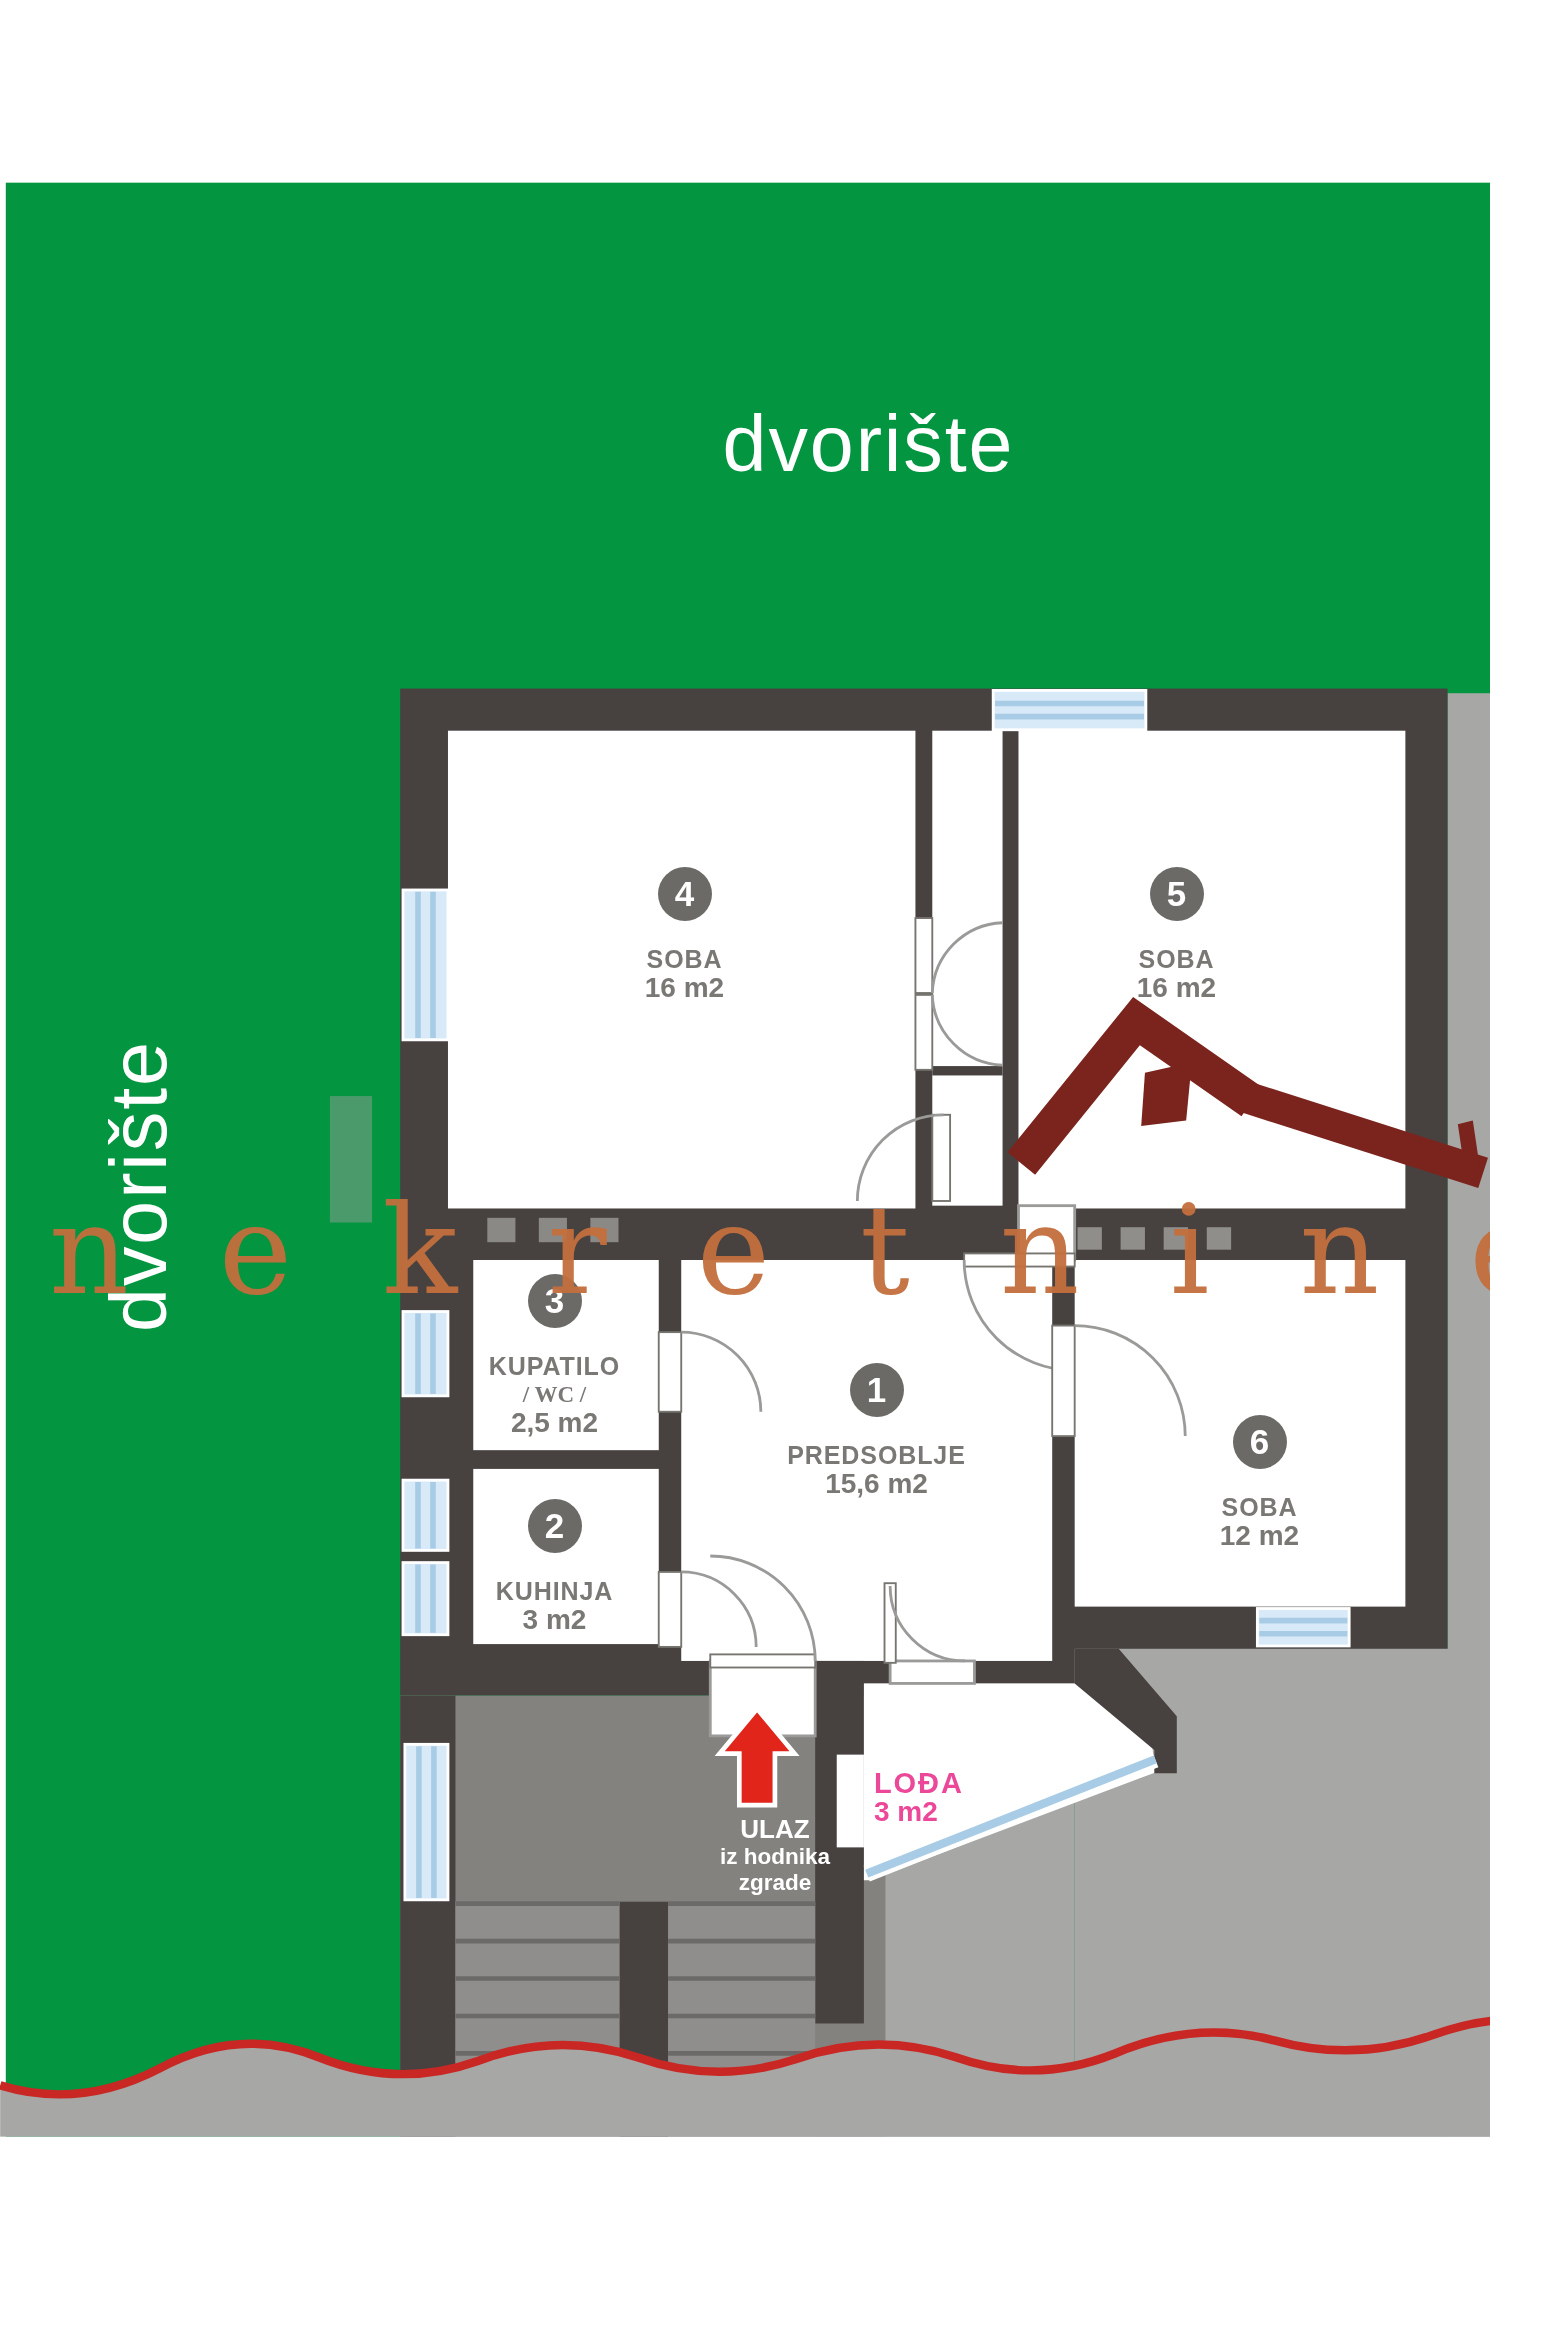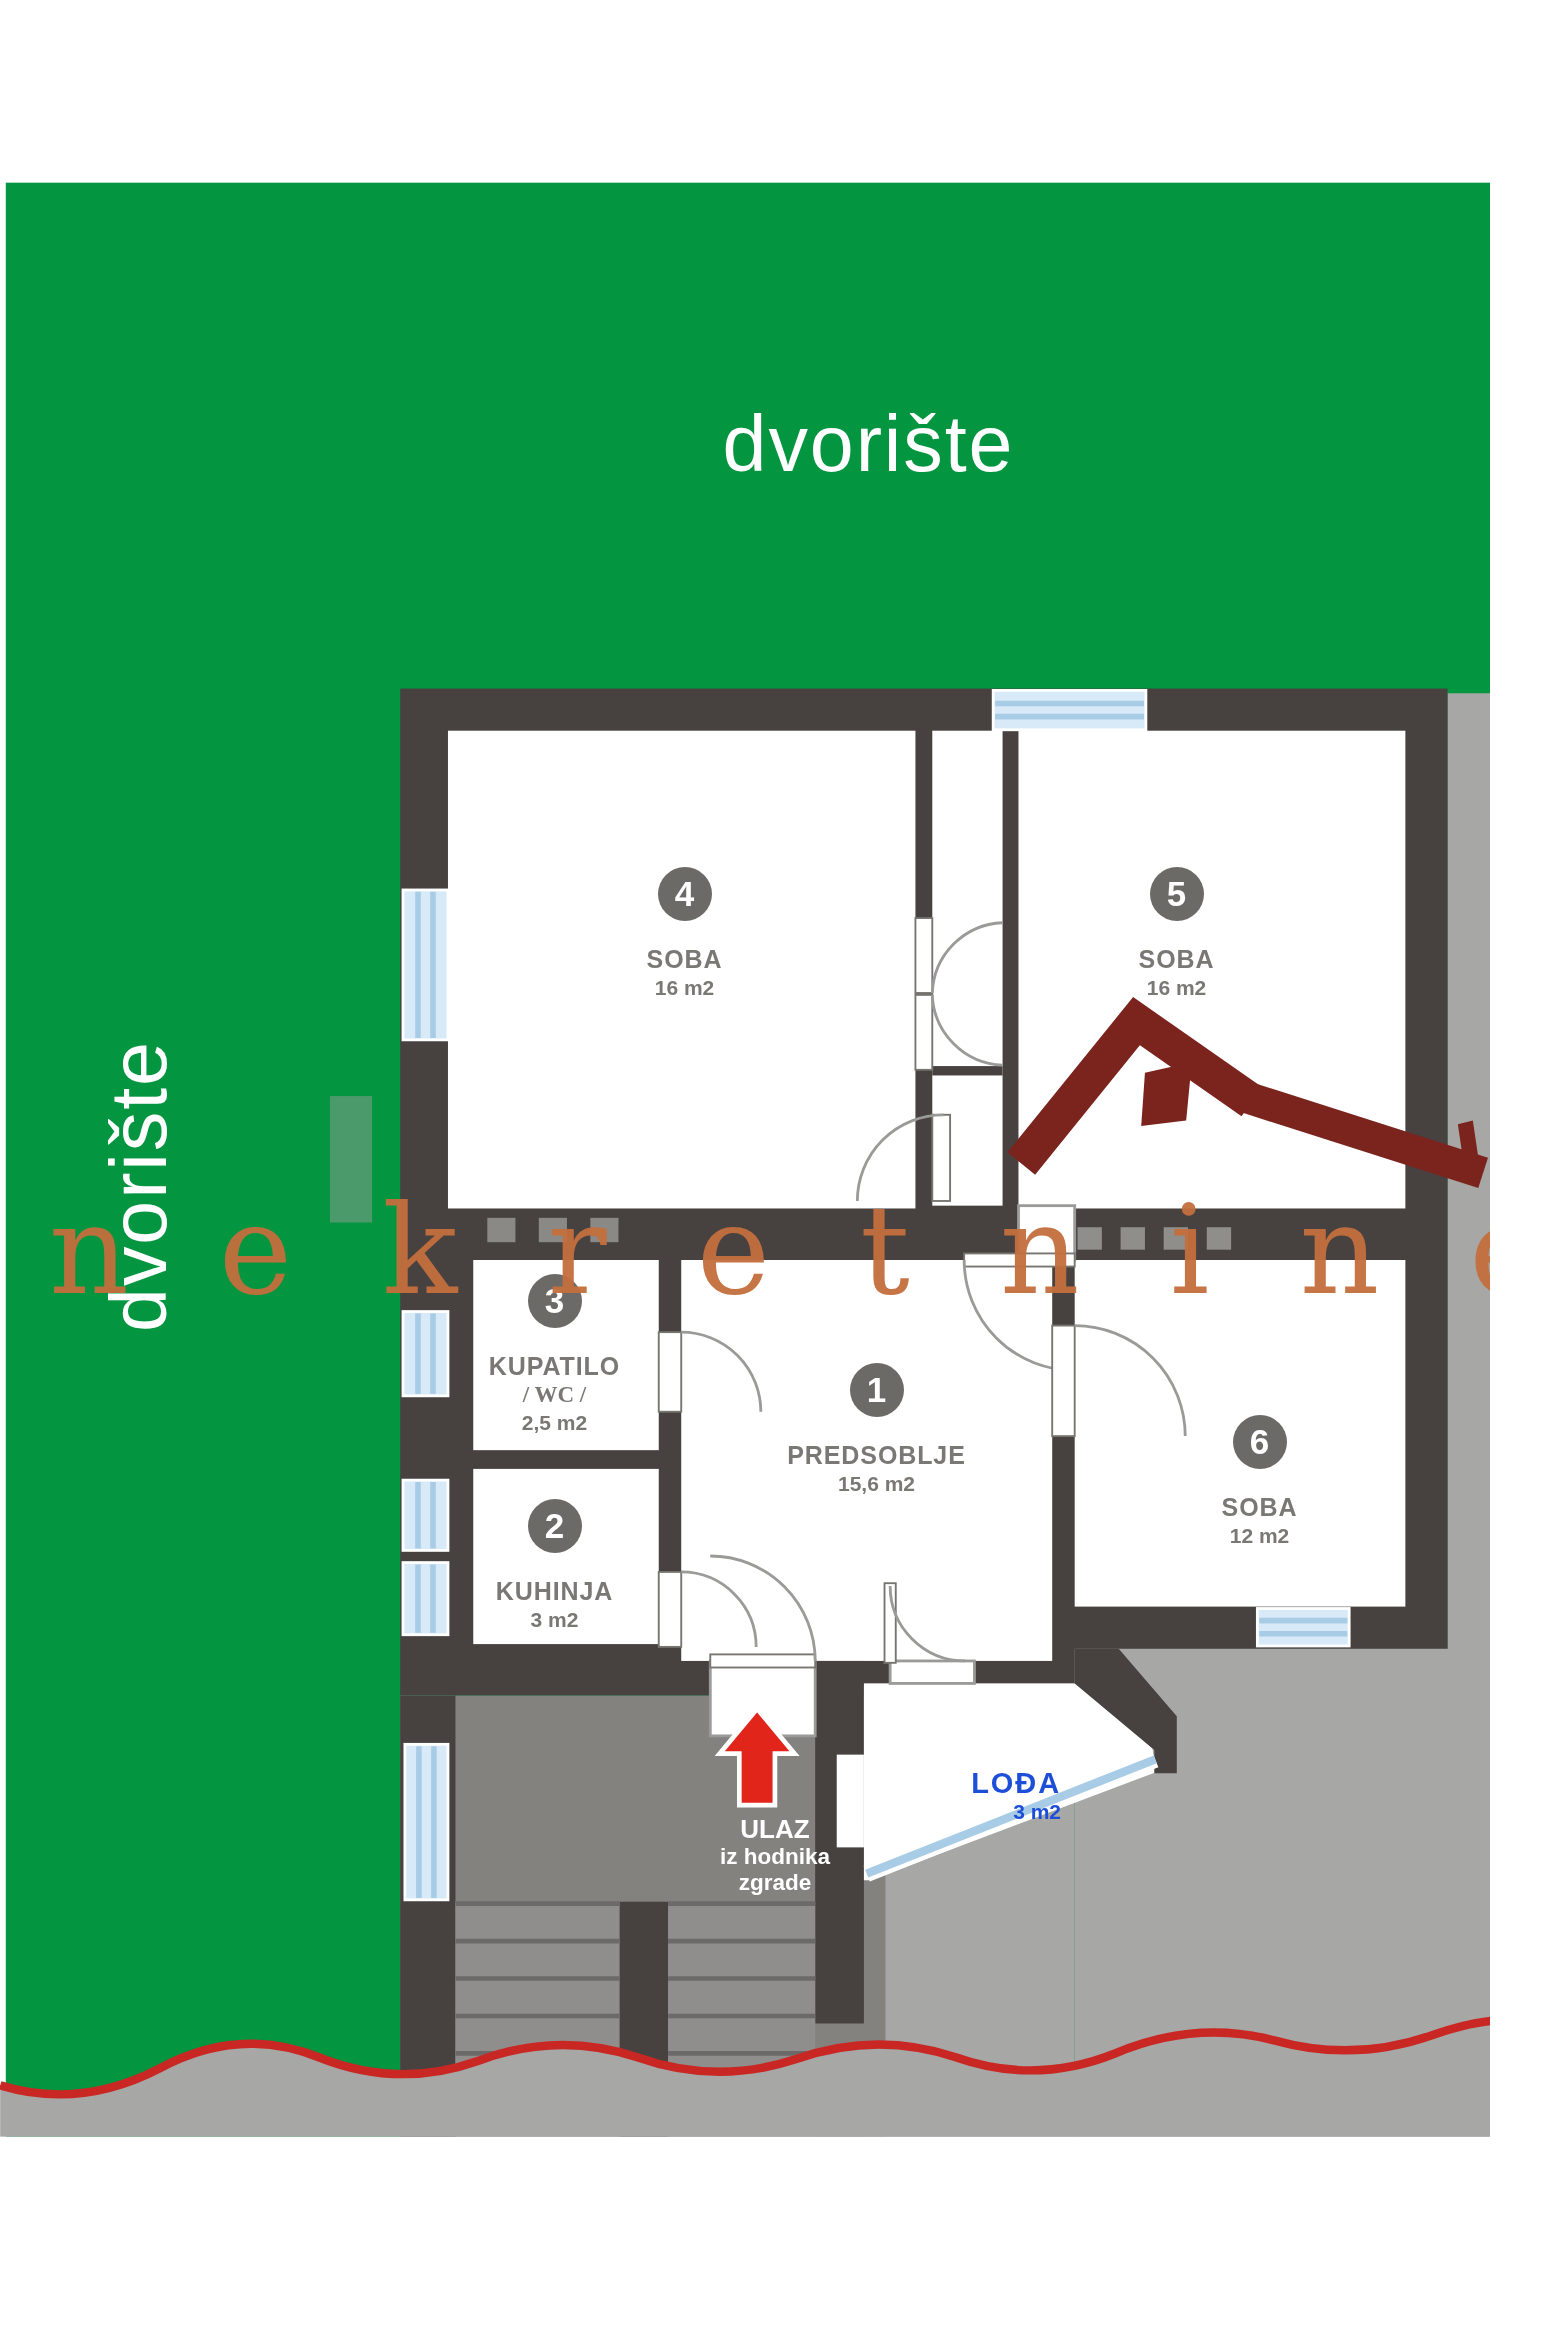--- a/index.html
+++ b/index.html
@@ -10,22 +10,22 @@
   
   .abs{position:absolute;}
   .yard-label{color:#ffffff;font-size:79px;font-weight:400;letter-spacing:1.9px;text-align:center;}
   .yard-label-left{transform:translate(-50%,-50%) rotate(-90deg);transform-origin:center center;
                    white-space:nowrap;}
   .room-label{text-align:center;color:#7a7875;}
   .badge{display:inline-block;width:54px;height:54px;border-radius:50%;background:#6b6a67;
          color:#ffffff;font-size:35px;font-weight:bold;line-height:54px;text-align:center;}
   .rname{font-size:25px;font-weight:bold;letter-spacing:0.9px;margin-top:24px;line-height:29px;}
   .rsub{font-size:23px;font-weight:bold;line-height:28px;font-family:Liberation Serif, serif;}
-  .rarea{font-size:21px;font-weight:bold;line-height:28px;}
-  .loggia-label{text-align:right;color:#1d4ed8;}
+  .rarea{font-size:28px;font-weight:bold;line-height:28px;}
+  .loggia-label{text-align:left;color:#ec4899;}
   .loggia-label .rname{font-size:29px;letter-spacing:1.9px;}
   .entry-label{text-align:center;color:#ffffff;}
   .entry-label .e1{font-size:26px;font-weight:bold;line-height:30px;}
   .entry-label .e2{font-size:22.5px;font-weight:bold;line-height:26px;}
   .wm1{font-family:"DejaVu Serif", serif;font-size:180px;line-height:1;color:#c46f3d;
        letter-spacing:13px;opacity:.95;white-space:nowrap;}
   .wm2{font-family:"DejaVu Serif", serif;font-size:124px;line-height:1;color:#c46f3d;
        letter-spacing:90px;opacity:.95;white-space:nowrap;}
 </style>
 </head>

